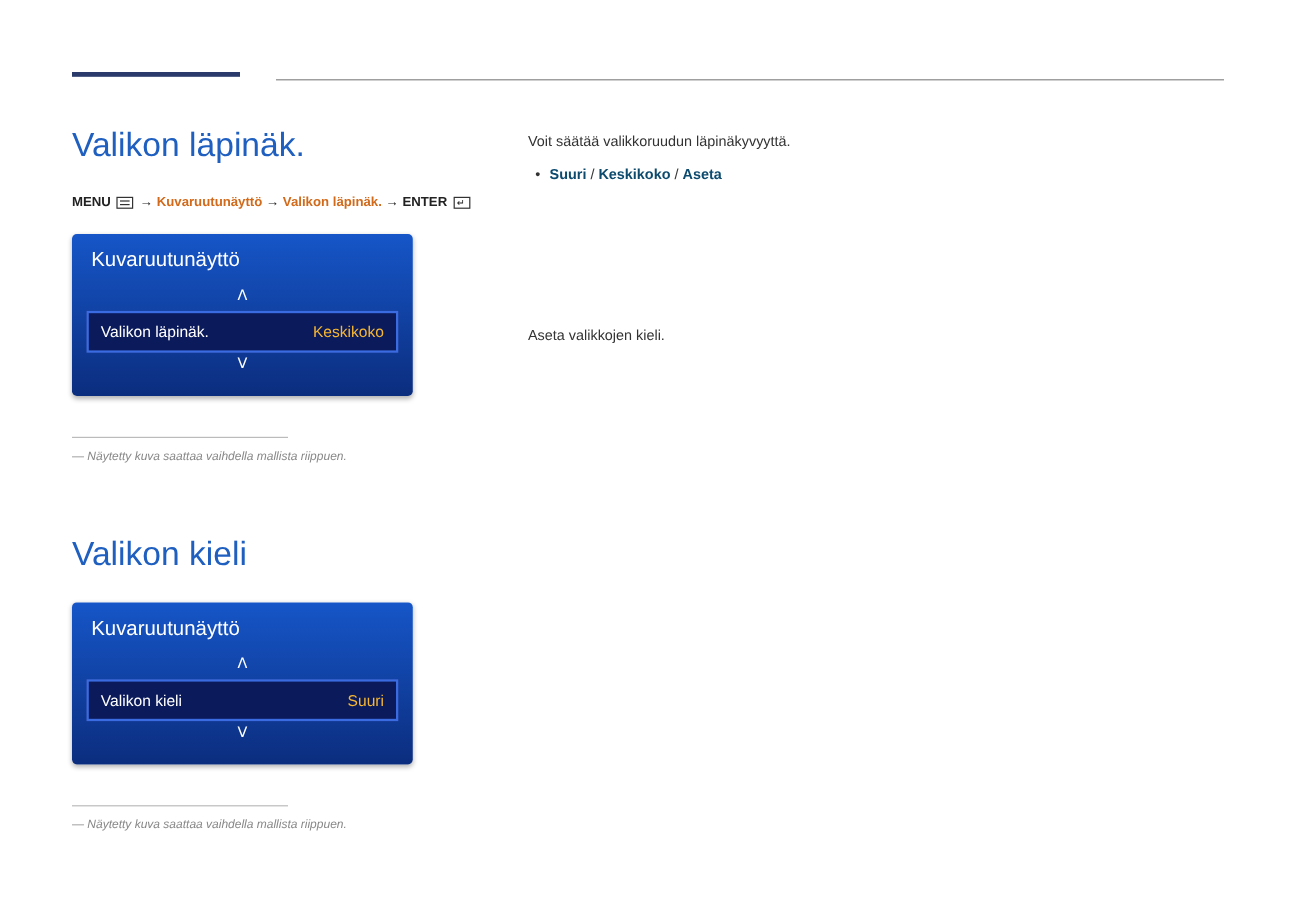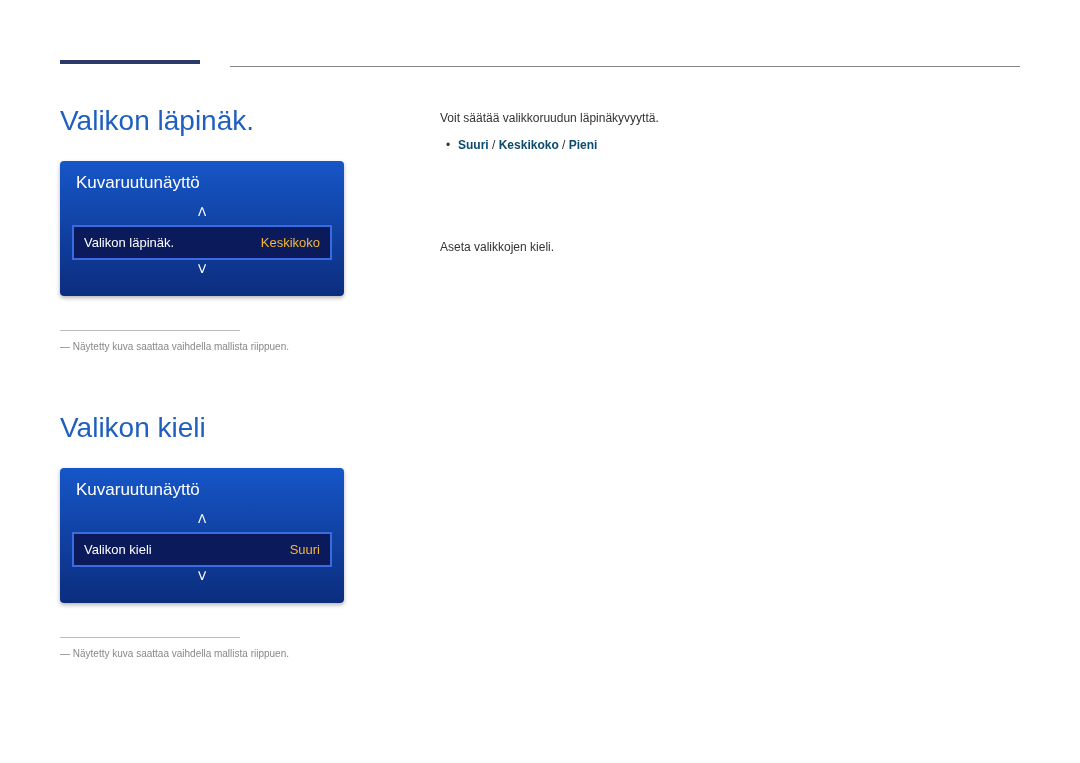--- a/index.html
+++ b/index.html
@@ -116,20 +116,21 @@
   .footnote-divider {
     border: none;
     border-top: 1px solid #bbb;
     width: 180px;
     margin-top: 34px;
     margin-bottom: 10px;
   }
   .footnote {
     font-size: 10px;
     color: #888;
+    font-style: italic;
   }
   .desc {
     font-size: 12px;
     color: #333;
     margin-bottom: 10px;
     line-height: 1.6;
   }
   .bullet-line {
     font-size: 12px;
     color: #333;
@@ -163,20 +164,31 @@
 <body>
 
 <div class="top-bar-left"></div>
 <div class="top-bar-right"></div>
 
 <div class="page">
   <div class="left-col">
 
     <div class="section">
       <h2 class="section-title">Valikon läpinäk.</h2>
+      <div class="menu-path">
+        <span class="bold">MENU</span>
+        <span class="icon-box menu"></span>
+        <span> → </span>
+        <span class="red">Kuvaruutunäyttö</span>
+        <span> → </span>
+        <span class="red">Valikon läpinäk.</span>
+        <span> → </span>
+        <span class="bold">ENTER</span>
+        <span class="icon-box enter"></span>
+      </div>
 
       <div class="osd-box">
         <div class="osd-header">Kuvaruutunäyttö</div>
         <div class="osd-arrow">ᐱ</div>
         <div class="osd-row">
           <span class="osd-row-label">Valikon läpinäk.</span>
           <span class="osd-row-value">Keskikoko</span>
         </div>
         <div class="osd-arrow">ᐯ</div>
       </div>
@@ -202,21 +214,21 @@
       <div class="footnote">― <span>Näytetty kuva saattaa vaihdella mallista riippuen.</span></div>
     </div>
 
   </div>
 
   <div class="right-col">
 
     <div>
       <div class="desc">Voit säätää valikkoruudun läpinäkyvyyttä.</div>
       <div class="bullet-line">
-        <span class="opt">Suuri</span><span class="slash"> / </span><span class="opt">Keskikoko</span><span class="slash"> / </span><span class="opt">Pieni</span>
-      </div>
-    </div>
-
-    <div class="right-section2" style="margin-top:86px;">
+        <span class="opt">Suuri</span><span class="slash"> / </span><span class="opt">Keskikoko</span><span class="slash"> / </span><span class="opt">Aseta</span>
+      </div>
+    </div>
+
+    <div class="right-section2" style="margin-top:118px;">
       <div class="desc">Aseta valikkojen kieli.</div>
     </div>
   </div>
 </div>
 
 </body></html>

